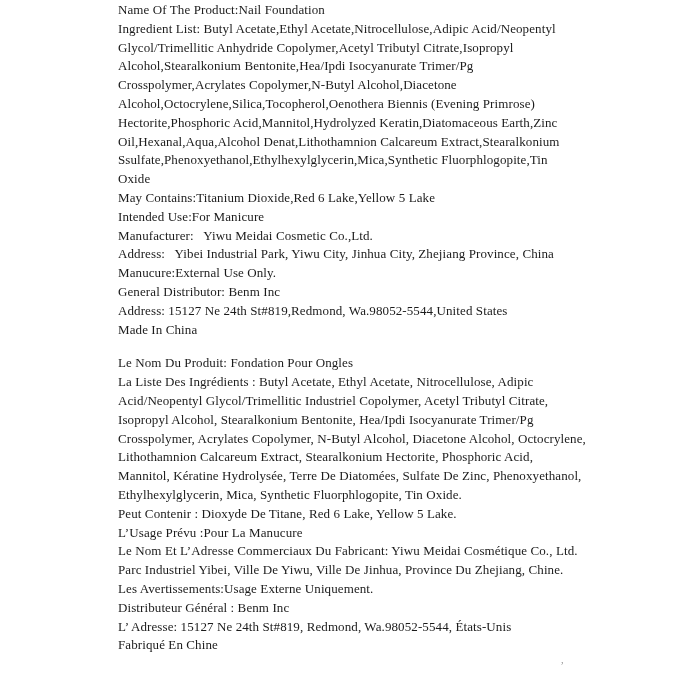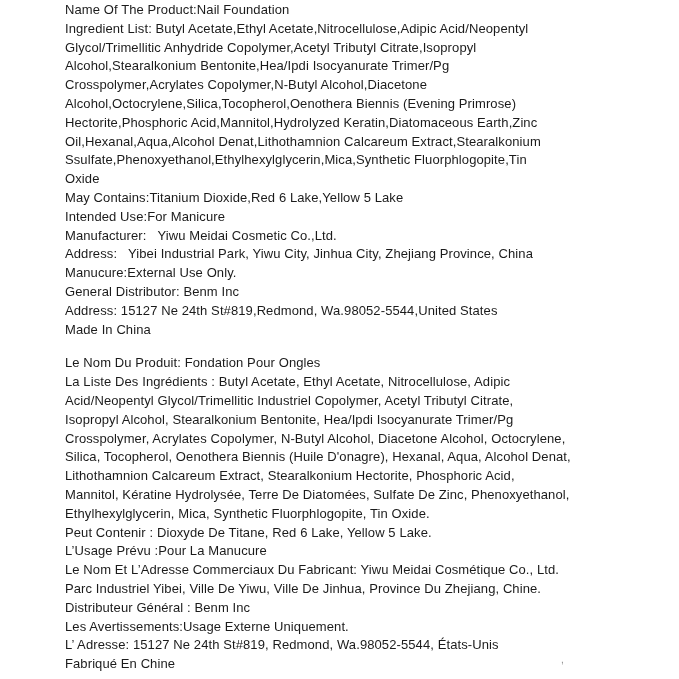--- a/index.html
+++ b/index.html
@@ -7,22 +7,22 @@
     padding: 0;
     background: #ffffff;
   }
   .page {
     position: relative;
     width: 679px;
     height: 679px;
     background: #ffffff;
     overflow: hidden;
     box-sizing: border-box;
-    padding: 1px 20px 0 65px;
-    font-family: Liberation Sans, sans-serif;
+    padding: 1px 20px 0 118px;
+    font-family: Liberation Serif, serif;
     color: #1b1b1b;
   }
   .section {
     display: block;
   }
   .line {
     height: 18.8px;
     line-height: 18.8px;
     font-size: 13px;
     white-space: pre;
@@ -66,28 +66,27 @@
     </div>
 
   <div class="section-gap"></div>
 
   <div class="section">
       <div class="line">Le Nom Du Produit: Fondation Pour Ongles</div>
       <div class="line">La Liste Des Ingrédients : Butyl Acetate, Ethyl Acetate, Nitrocellulose, Adipic</div>
       <div class="line">Acid/Neopentyl Glycol/Trimellitic Industriel Copolymer, Acetyl Tributyl Citrate,</div>
       <div class="line">Isopropyl Alcohol, Stearalkonium Bentonite, Hea/Ipdi Isocyanurate Trimer/Pg</div>
       <div class="line">Crosspolymer, Acrylates Copolymer, N-Butyl Alcohol, Diacetone Alcohol, Octocrylene,</div>
-      <div class="line">Silica, Tocopherol, Oenothera Biennis (Huile D'onagre), Hexanal, Aqua, Alcohol Denat,</div>
       <div class="line">Lithothamnion Calcareum Extract, Stearalkonium Hectorite, Phosphoric Acid,</div>
       <div class="line">Mannitol, Kératine Hydrolysée, Terre De Diatomées, Sulfate De Zinc, Phenoxyethanol,</div>
       <div class="line">Ethylhexylglycerin, Mica, Synthetic Fluorphlogopite, Tin Oxide.</div>
       <div class="line">Peut Contenir : Dioxyde De Titane, Red 6 Lake, Yellow 5 Lake.</div>
       <div class="line">L’Usage Prévu :Pour La Manucure</div>
       <div class="line">Le Nom Et L’Adresse Commerciaux Du Fabricant: Yiwu Meidai Cosmétique Co., Ltd.</div>
       <div class="line">Parc Industriel Yibei, Ville De Yiwu, Ville De Jinhua, Province Du Zhejiang, Chine.</div>
+      <div class="line">Les Avertissements:Usage Externe Uniquement.</div>
       <div class="line">Distributeur Général : Benm Inc</div>
-      <div class="line">Les Avertissements:Usage Externe Uniquement.</div>
       <div class="line">L’ Adresse: 15127 Ne 24th St#819, Redmond, Wa.98052-5544, États-Unis</div>
       <div class="line">Fabriqué En Chine</div>
     </div>
 
   <span class="stray-mark">,</span>
 </div>
 
 </body></html>

